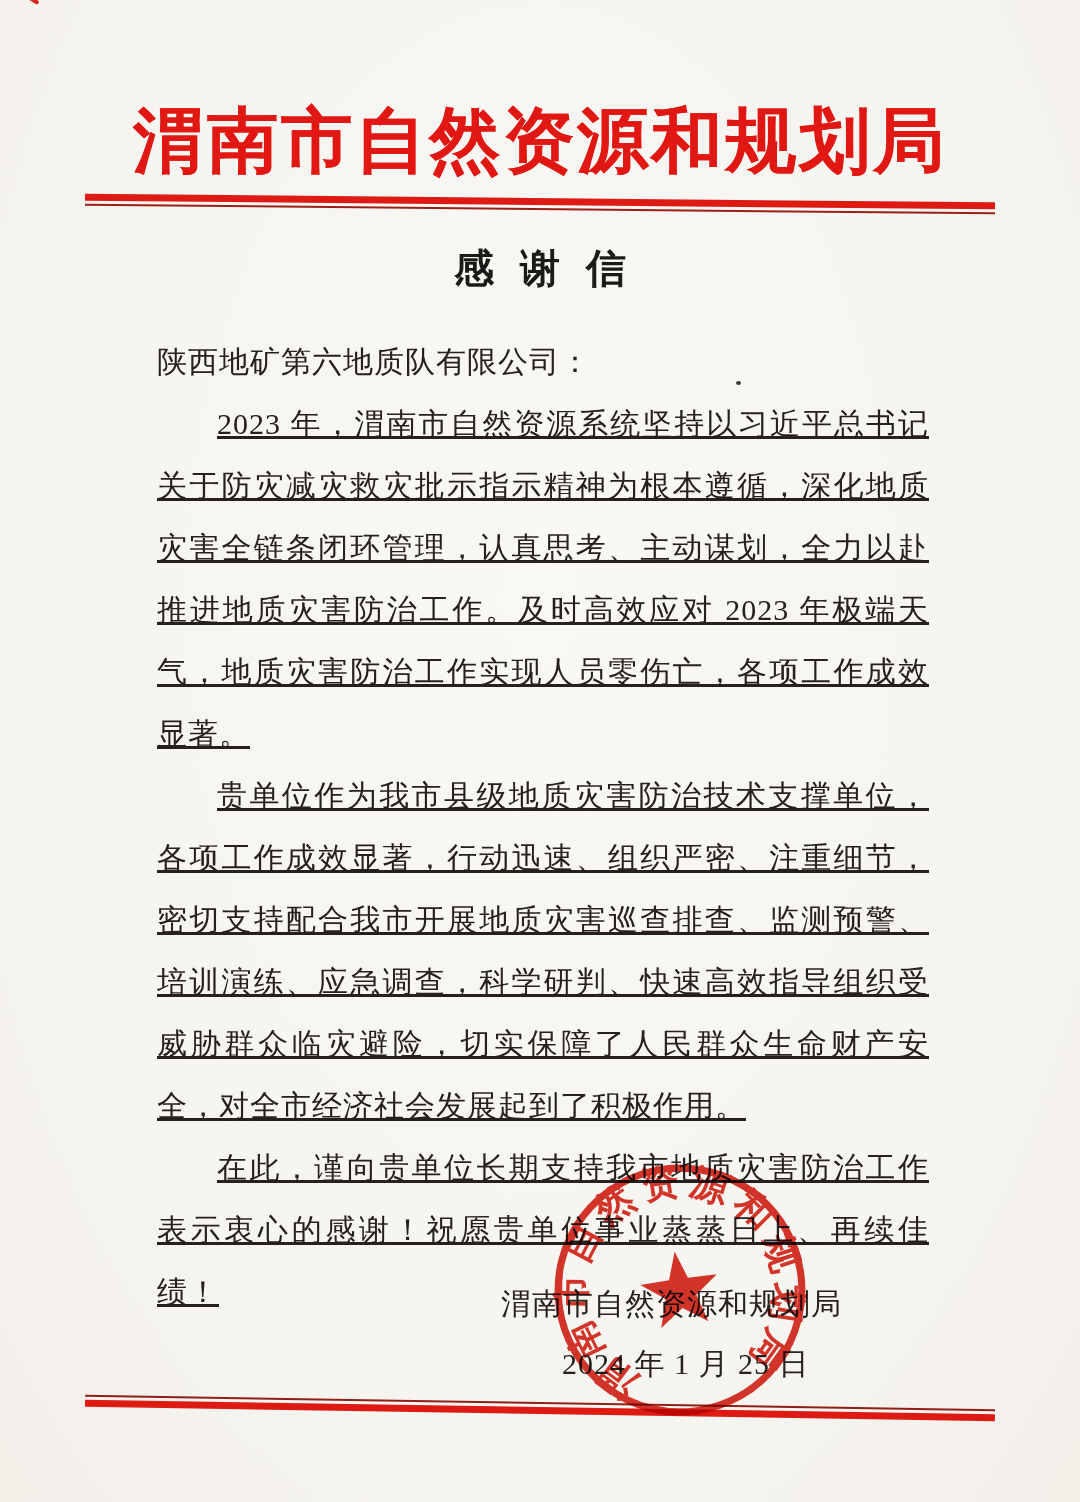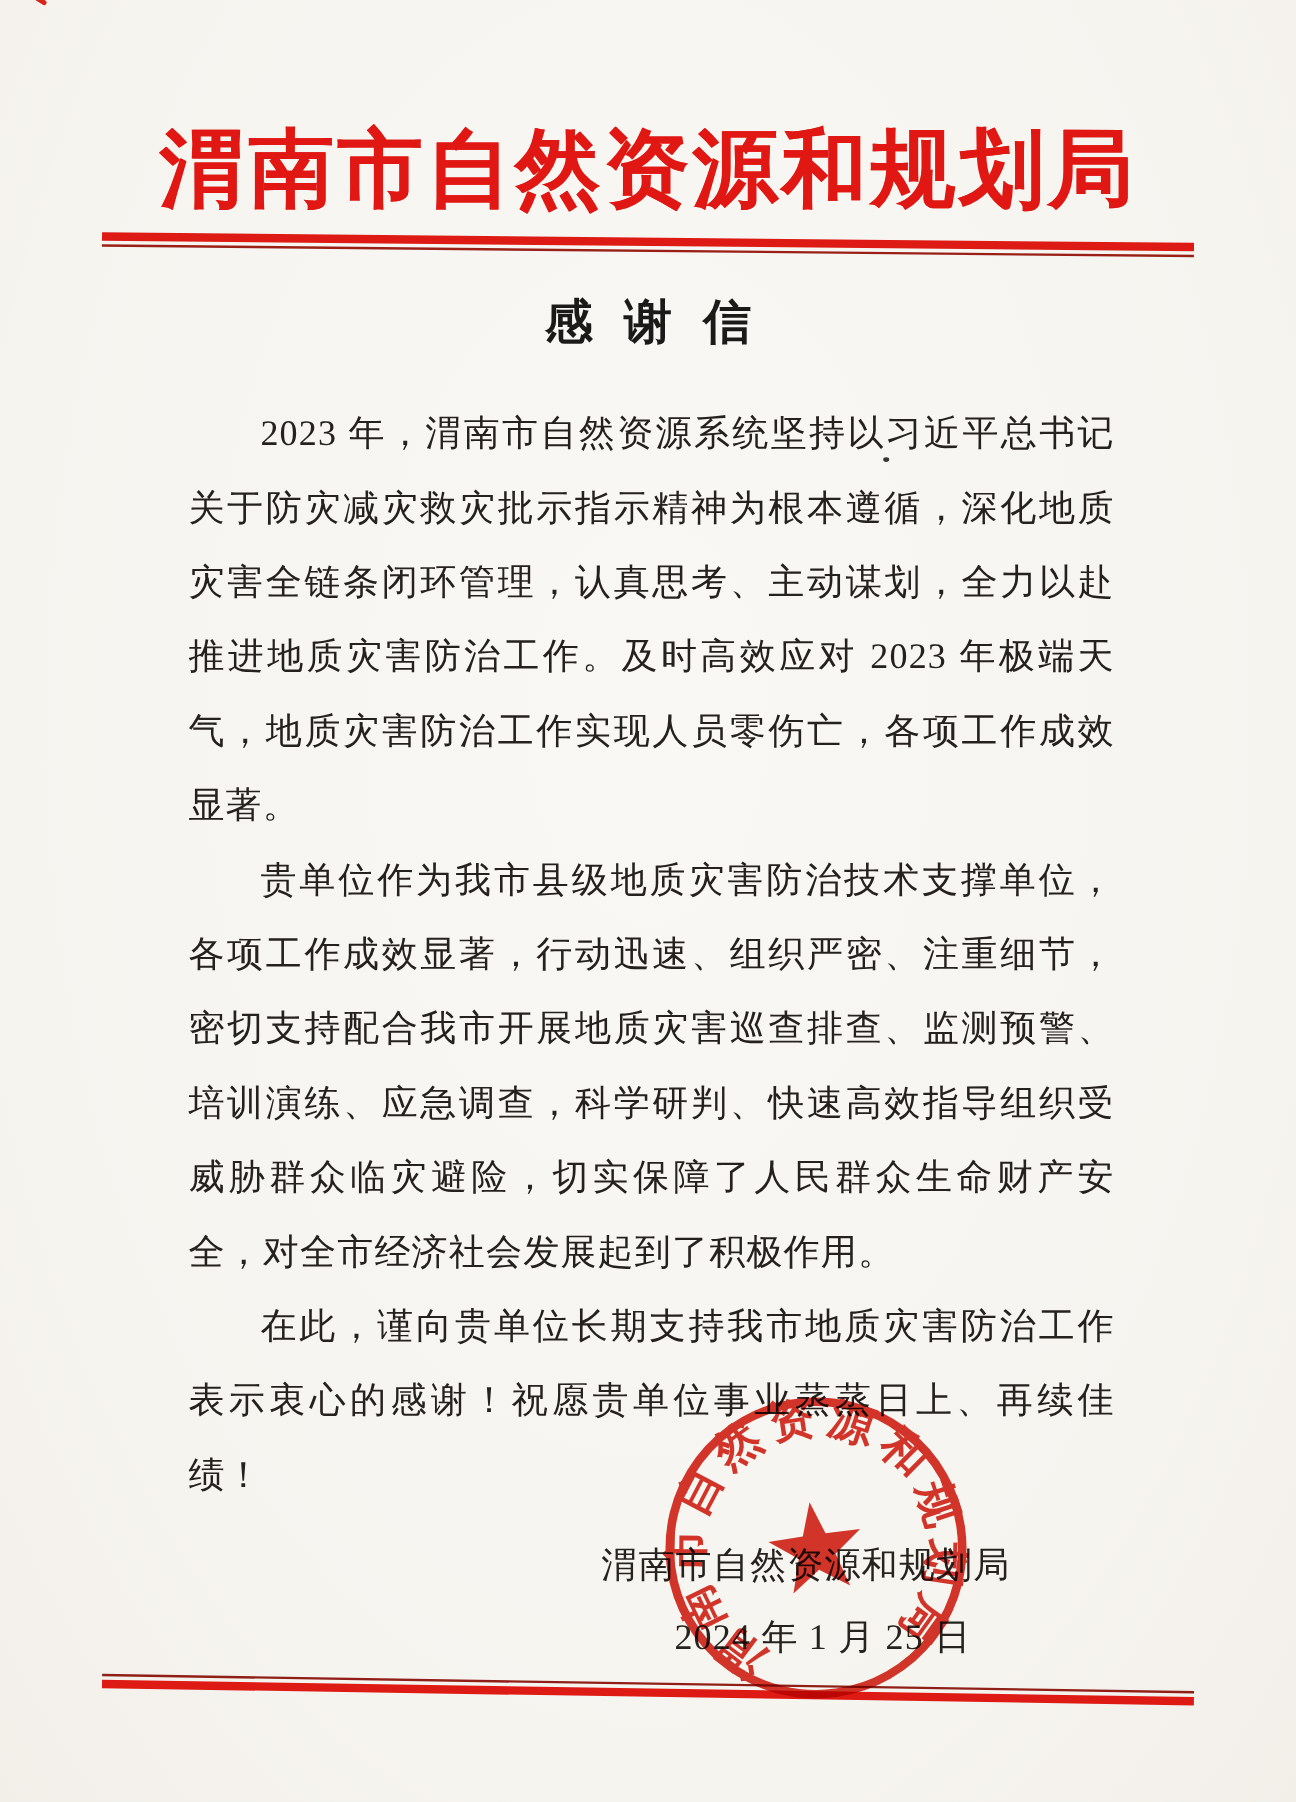--- a/index.html
+++ b/index.html
@@ -46,21 +46,21 @@
     font-family: "Liberation Sans", "DejaVu Sans", sans-serif;
     margin-top: 20px;
   }
 
   .body-block {
     position: absolute; top: 331px; left: 157px; width: 772px;
     font-size: 30px; line-height: 62px; letter-spacing: 1px;
     color: #24211e; text-align: justify;
   }
   .body-block p { margin: 0; }
-  .body-block .para { text-indent: 2em; }
+  .body-block .para { text-indent: 2em; text-decoration: underline; }
 
   .speck { position: absolute; left: 736px; top: 381px; width: 5px; height: 4px;
            background: #3a3633; border-radius: 50%; }
 
   .signature {
     position: absolute; left: 501px; top: 1284px;
     font-size: 30px; letter-spacing: 1px; color: #26231f; white-space: nowrap;
   }
   .sig-date {
     position: absolute; left: 562px; top: 1344px;
@@ -90,20 +90,21 @@
   <h1 class="letterhead">渭南市自然资源和规划局</h1>
 
   <div class="rule-top">
     <div class="thick"></div>
     <div class="thin"></div>
   </div>
 
   <h2 class="doc-title">感谢信</h2>
 
   <main class="body-block">
+    <p class="salutation">陕西地矿第六地质队有限公司：</p>
     <p class="para">2023 年，渭南市自然资源系统坚持以习近平总书记关于防灾减灾救灾批示指示精神为根本遵循，深化地质灾害全链条闭环管理，认真思考、主动谋划，全力以赴推进地质灾害防治工作。及时高效应对 2023 年极端天气，地质灾害防治工作实现人员零伤亡，各项工作成效显著。</p>
     <p class="para">贵单位作为我市县级地质灾害防治技术支撑单位，各项工作成效显著，行动迅速、组织严密、注重细节，密切支持配合我市开展地质灾害巡查排查、监测预警、培训演练、应急调查，科学研判、快速高效指导组织受威胁群众临灾避险，切实保障了人民群众生命财产安全，对全市经济社会发展起到了积极作用。</p>
     <p class="para">在此，谨向贵单位长期支持我市地质灾害防治工作表示衷心的感谢！祝愿贵单位事业蒸蒸日上、再续佳绩！</p>
   </main>
 
   <div class="speck"></div>
 
   <div class="signature">渭南市自然资源和规划局</div>
 
   <div class="sig-date">2024 年 1 月 25 日</div>

